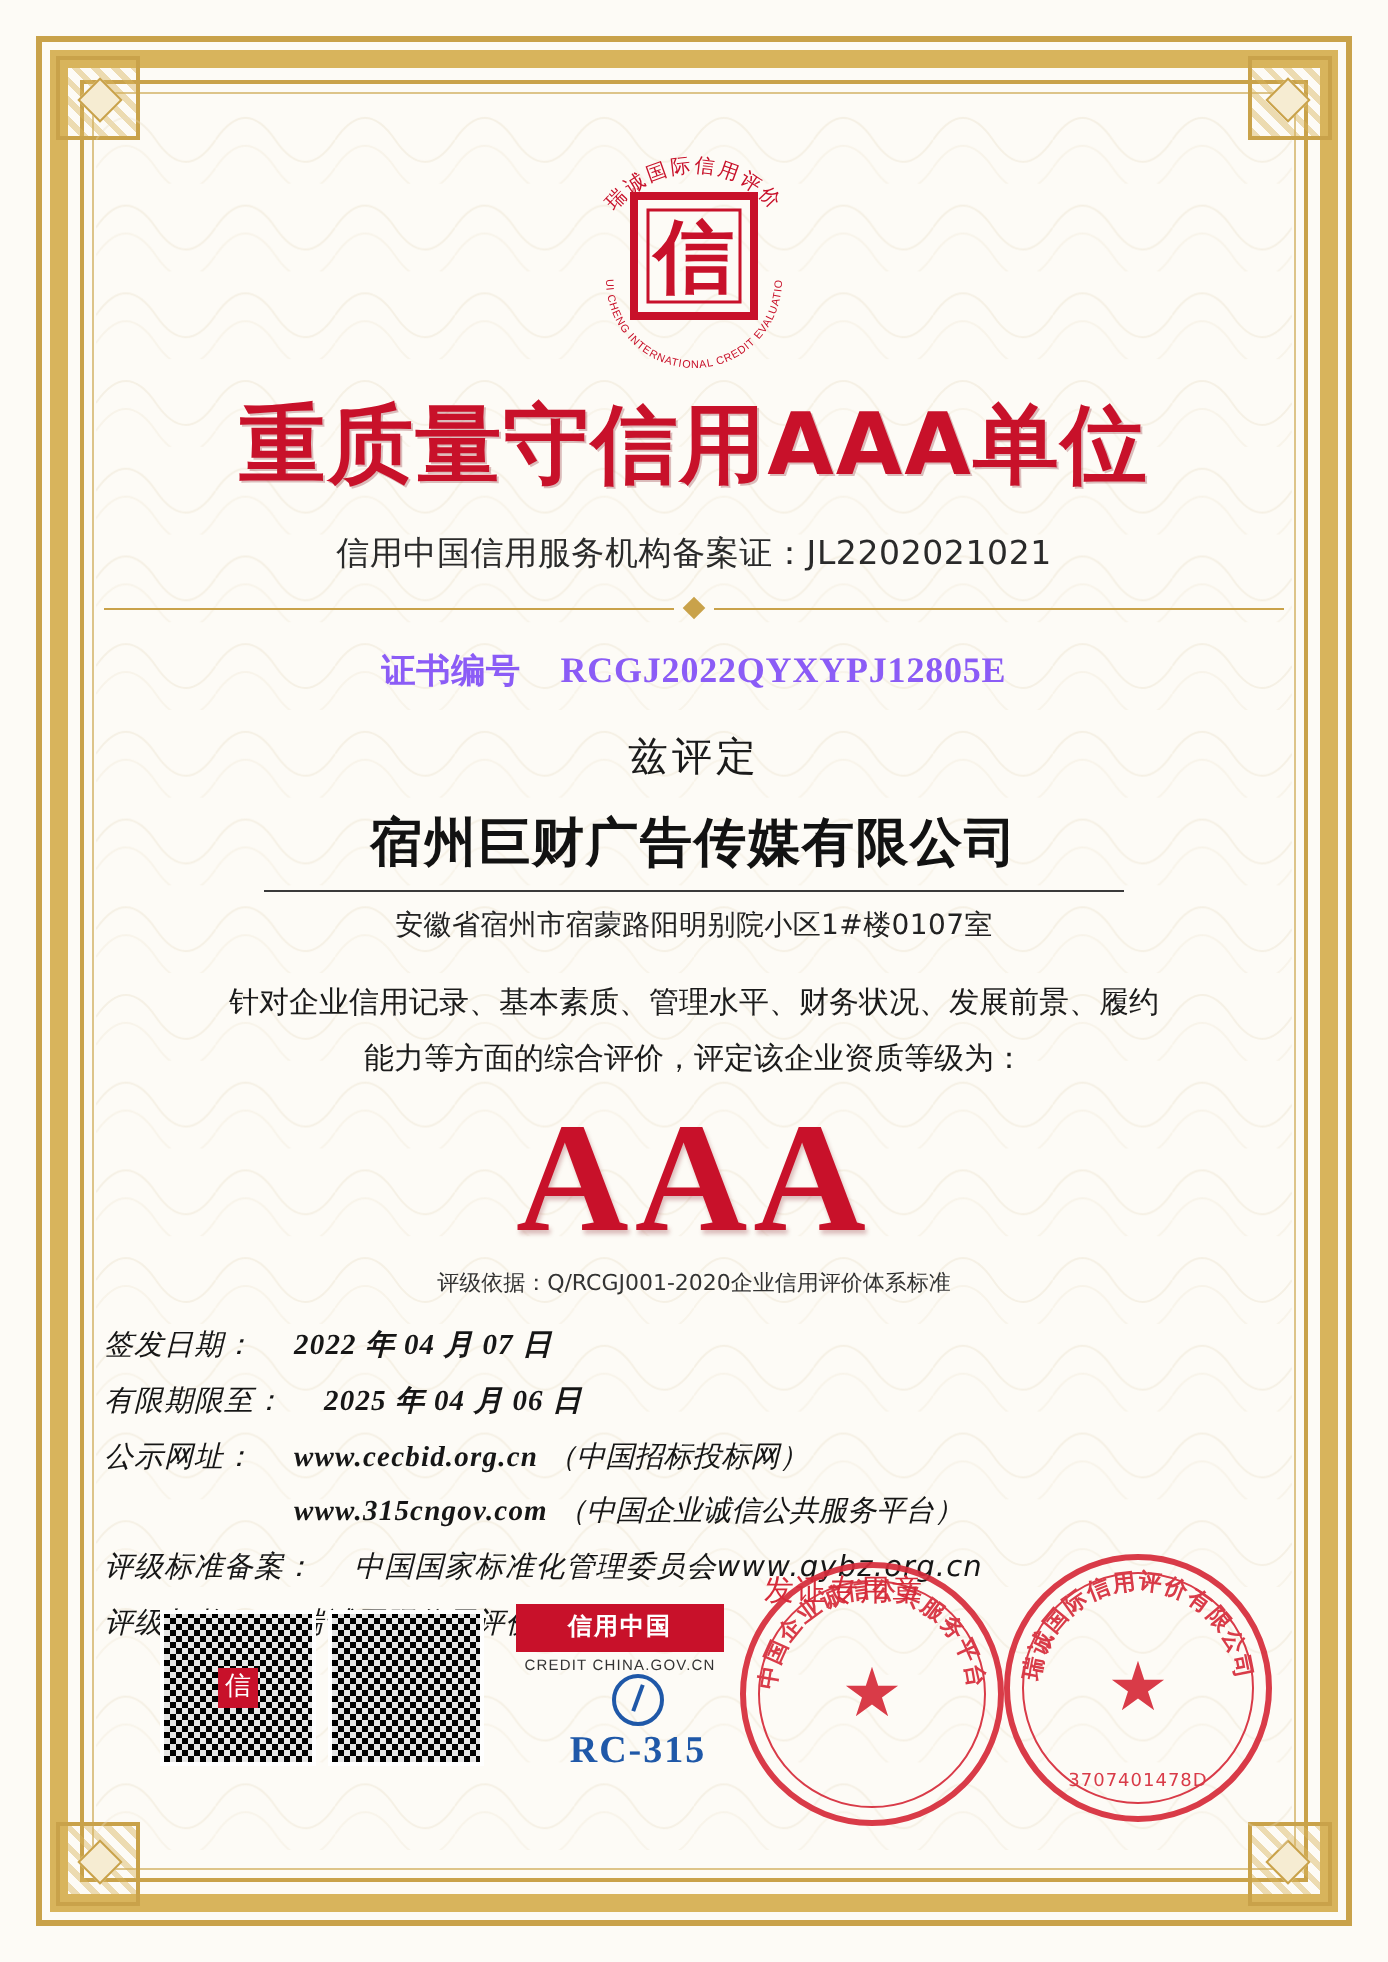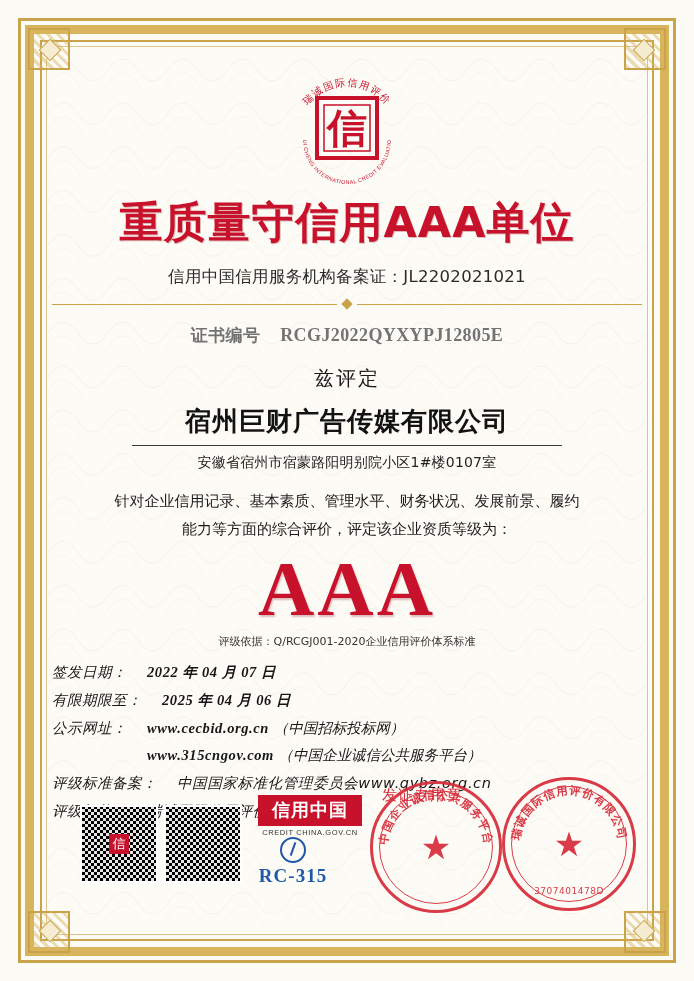--- a/index.html
+++ b/index.html
@@ -132,21 +132,21 @@
   .divider-row .diamond {
     width: 8px; height: 8px;
     margin: 0 6px;
     background: #c9a24a;
     transform: rotate(45deg);
   }
   .cert-no {
     margin-top: 16px;
     font-family: "DejaVu Sans", sans-serif;
     font-size: 17px;
-    color: #737373;
+    color: #8b5cf6;
     letter-spacing: .4px;
   }
   .cert-no .label { font-weight: bold; margin-right: 14px; }
   .cert-no .value { font-family: "Liberation Serif", serif; font-weight: bold; font-size: 18px; }
   .award-word {
     margin-top: 18px;
     font-family: "DejaVu Sans", sans-serif;
     font-size: 20px;
     color: #1b1b1b;
     letter-spacing: 2px;
@@ -271,36 +271,36 @@
   .credit-badge {
     position: absolute;
     left: 206px; bottom: 88px;
     width: 104px;
   }
   .credit-badge .cn {
     background: #c8112a;
     color: #fff;
     font-family: "DejaVu Sans", sans-serif;
     font-weight: bold;
-    font-size: 18px;
+    font-size: 12px;
     text-align: center;
     padding: 3px 0 4px;
     letter-spacing: 1px;
   }
   .credit-badge .en {
     margin-top: 2px;
     text-align: center;
     font-family: "Liberation Sans", sans-serif;
     font-size: 7.5px;
     color: #333;
     letter-spacing: .6px;
   }
   .rc315 {
     position: absolute;
-    left: 198px; bottom: 38px;
+    left: 224px; bottom: 38px;
     width: 86px;
   }
   .rc315 .sym {
     margin: 0 auto 2px;
     width: 22px; height: 22px;
     border-radius: 50%;
     border: 2px solid #1f58a8;
     position: relative;
   }
   .rc315 .sym:after {

